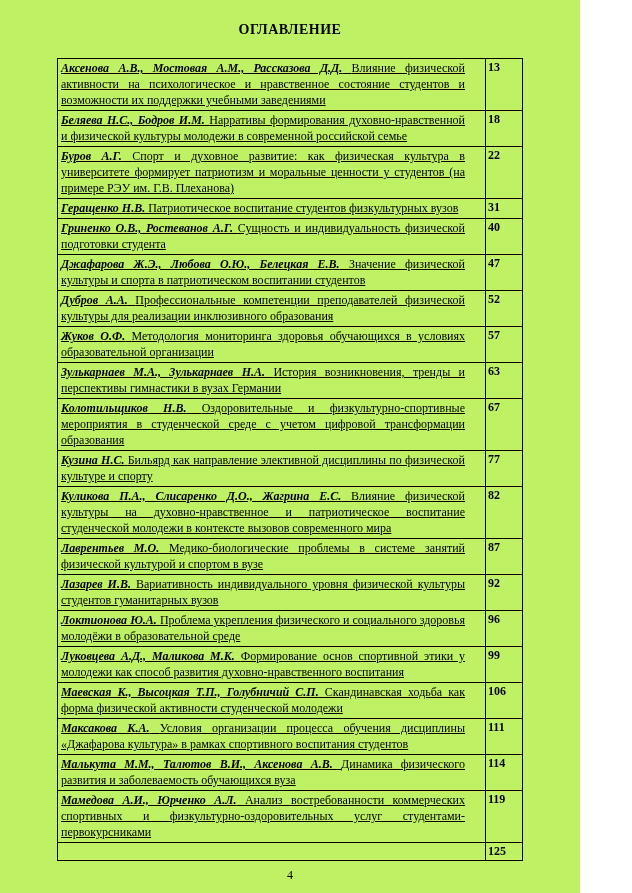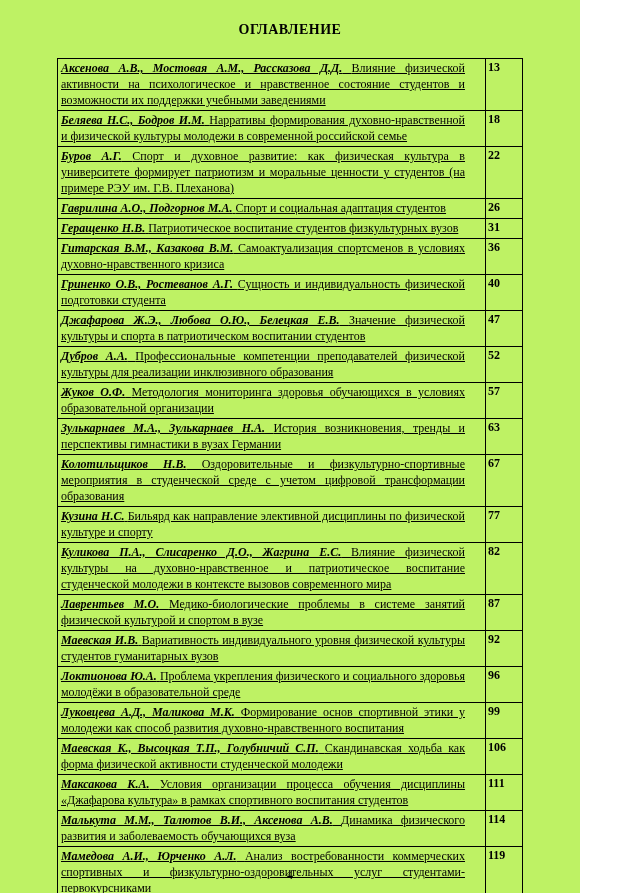--- a/index.html
+++ b/index.html
@@ -88,30 +88,22 @@
         </tr>
         <tr>
           <td class="entry-cell"><span class="authors">Беляева Н.С., Бодров И.М.</span> <span class="entry-title">Нарративы формирования духовно-нравственной и физической культуры молодежи в современной российской семье</span></td>
           <td class="page-cell">18</td>
         </tr>
         <tr>
           <td class="entry-cell"><span class="authors">Буров А.Г.</span> <span class="entry-title">Спорт и духовное развитие: как физическая культура в университете формирует патриотизм и моральные ценности у студентов (на примере РЭУ им. Г.В. Плеханова)</span></td>
           <td class="page-cell">22</td>
         </tr>
         <tr>
-          <td class="entry-cell"><span class="authors">Гаврилина А.О., Подгорнов М.А.</span> <span class="entry-title">Спорт и социальная адаптация студентов</span></td>
-          <td class="page-cell">26</td>
-        </tr>
-        <tr>
           <td class="entry-cell"><span class="authors">Геращенко Н.В.</span> <span class="entry-title">Патриотическое воспитание студентов физкультурных вузов</span></td>
           <td class="page-cell">31</td>
-        </tr>
-        <tr>
-          <td class="entry-cell"><span class="authors">Гитарская В.М., Казакова В.М.</span> <span class="entry-title">Самоактуализация спортсменов в условиях духовно-нравственного кризиса</span></td>
-          <td class="page-cell">36</td>
         </tr>
         <tr>
           <td class="entry-cell"><span class="authors">Гриненко О.В., Ростеванов А.Г.</span> <span class="entry-title">Сущность и индивидуальность физической подготовки студента</span></td>
           <td class="page-cell">40</td>
         </tr>
         <tr>
           <td class="entry-cell"><span class="authors">Джафарова Ж.Э., Любова О.Ю., Белецкая Е.В.</span> <span class="entry-title">Значение физической культуры и спорта в патриотическом воспитании студентов</span></td>
           <td class="page-cell">47</td>
         </tr>
         <tr>
@@ -136,21 +128,21 @@
         </tr>
         <tr>
           <td class="entry-cell"><span class="authors">Куликова П.А., Слисаренко Д.О., Жагрина Е.С.</span> <span class="entry-title">Влияние физической культуры на духовно-нравственное и патриотическое воспитание студенческой молодежи в контексте вызовов современного мира</span></td>
           <td class="page-cell">82</td>
         </tr>
         <tr>
           <td class="entry-cell"><span class="authors">Лаврентьев М.О.</span> <span class="entry-title">Медико-биологические проблемы в системе занятий физической культурой и спортом в вузе</span></td>
           <td class="page-cell">87</td>
         </tr>
         <tr>
-          <td class="entry-cell"><span class="authors">Маевская И.В.</span> <span class="entry-title">Вариативность индивидуального уровня физической культуры студентов гуманитарных вузов</span></td>
+          <td class="entry-cell"><span class="authors">Лазарев И.В.</span> <span class="entry-title">Вариативность индивидуального уровня физической культуры студентов гуманитарных вузов</span></td>
           <td class="page-cell">92</td>
         </tr>
         <tr>
           <td class="entry-cell"><span class="authors">Локтионова Ю.А.</span> <span class="entry-title">Проблема укрепления физического и социального здоровья молодёжи в образовательной среде</span></td>
           <td class="page-cell">96</td>
         </tr>
         <tr>
           <td class="entry-cell"><span class="authors">Луковцева А.Д., Маликова М.К.</span> <span class="entry-title">Формирование основ спортивной этики у молодежи как способ развития духовно-нравственного воспитания</span></td>
           <td class="page-cell">99</td>
         </tr>

